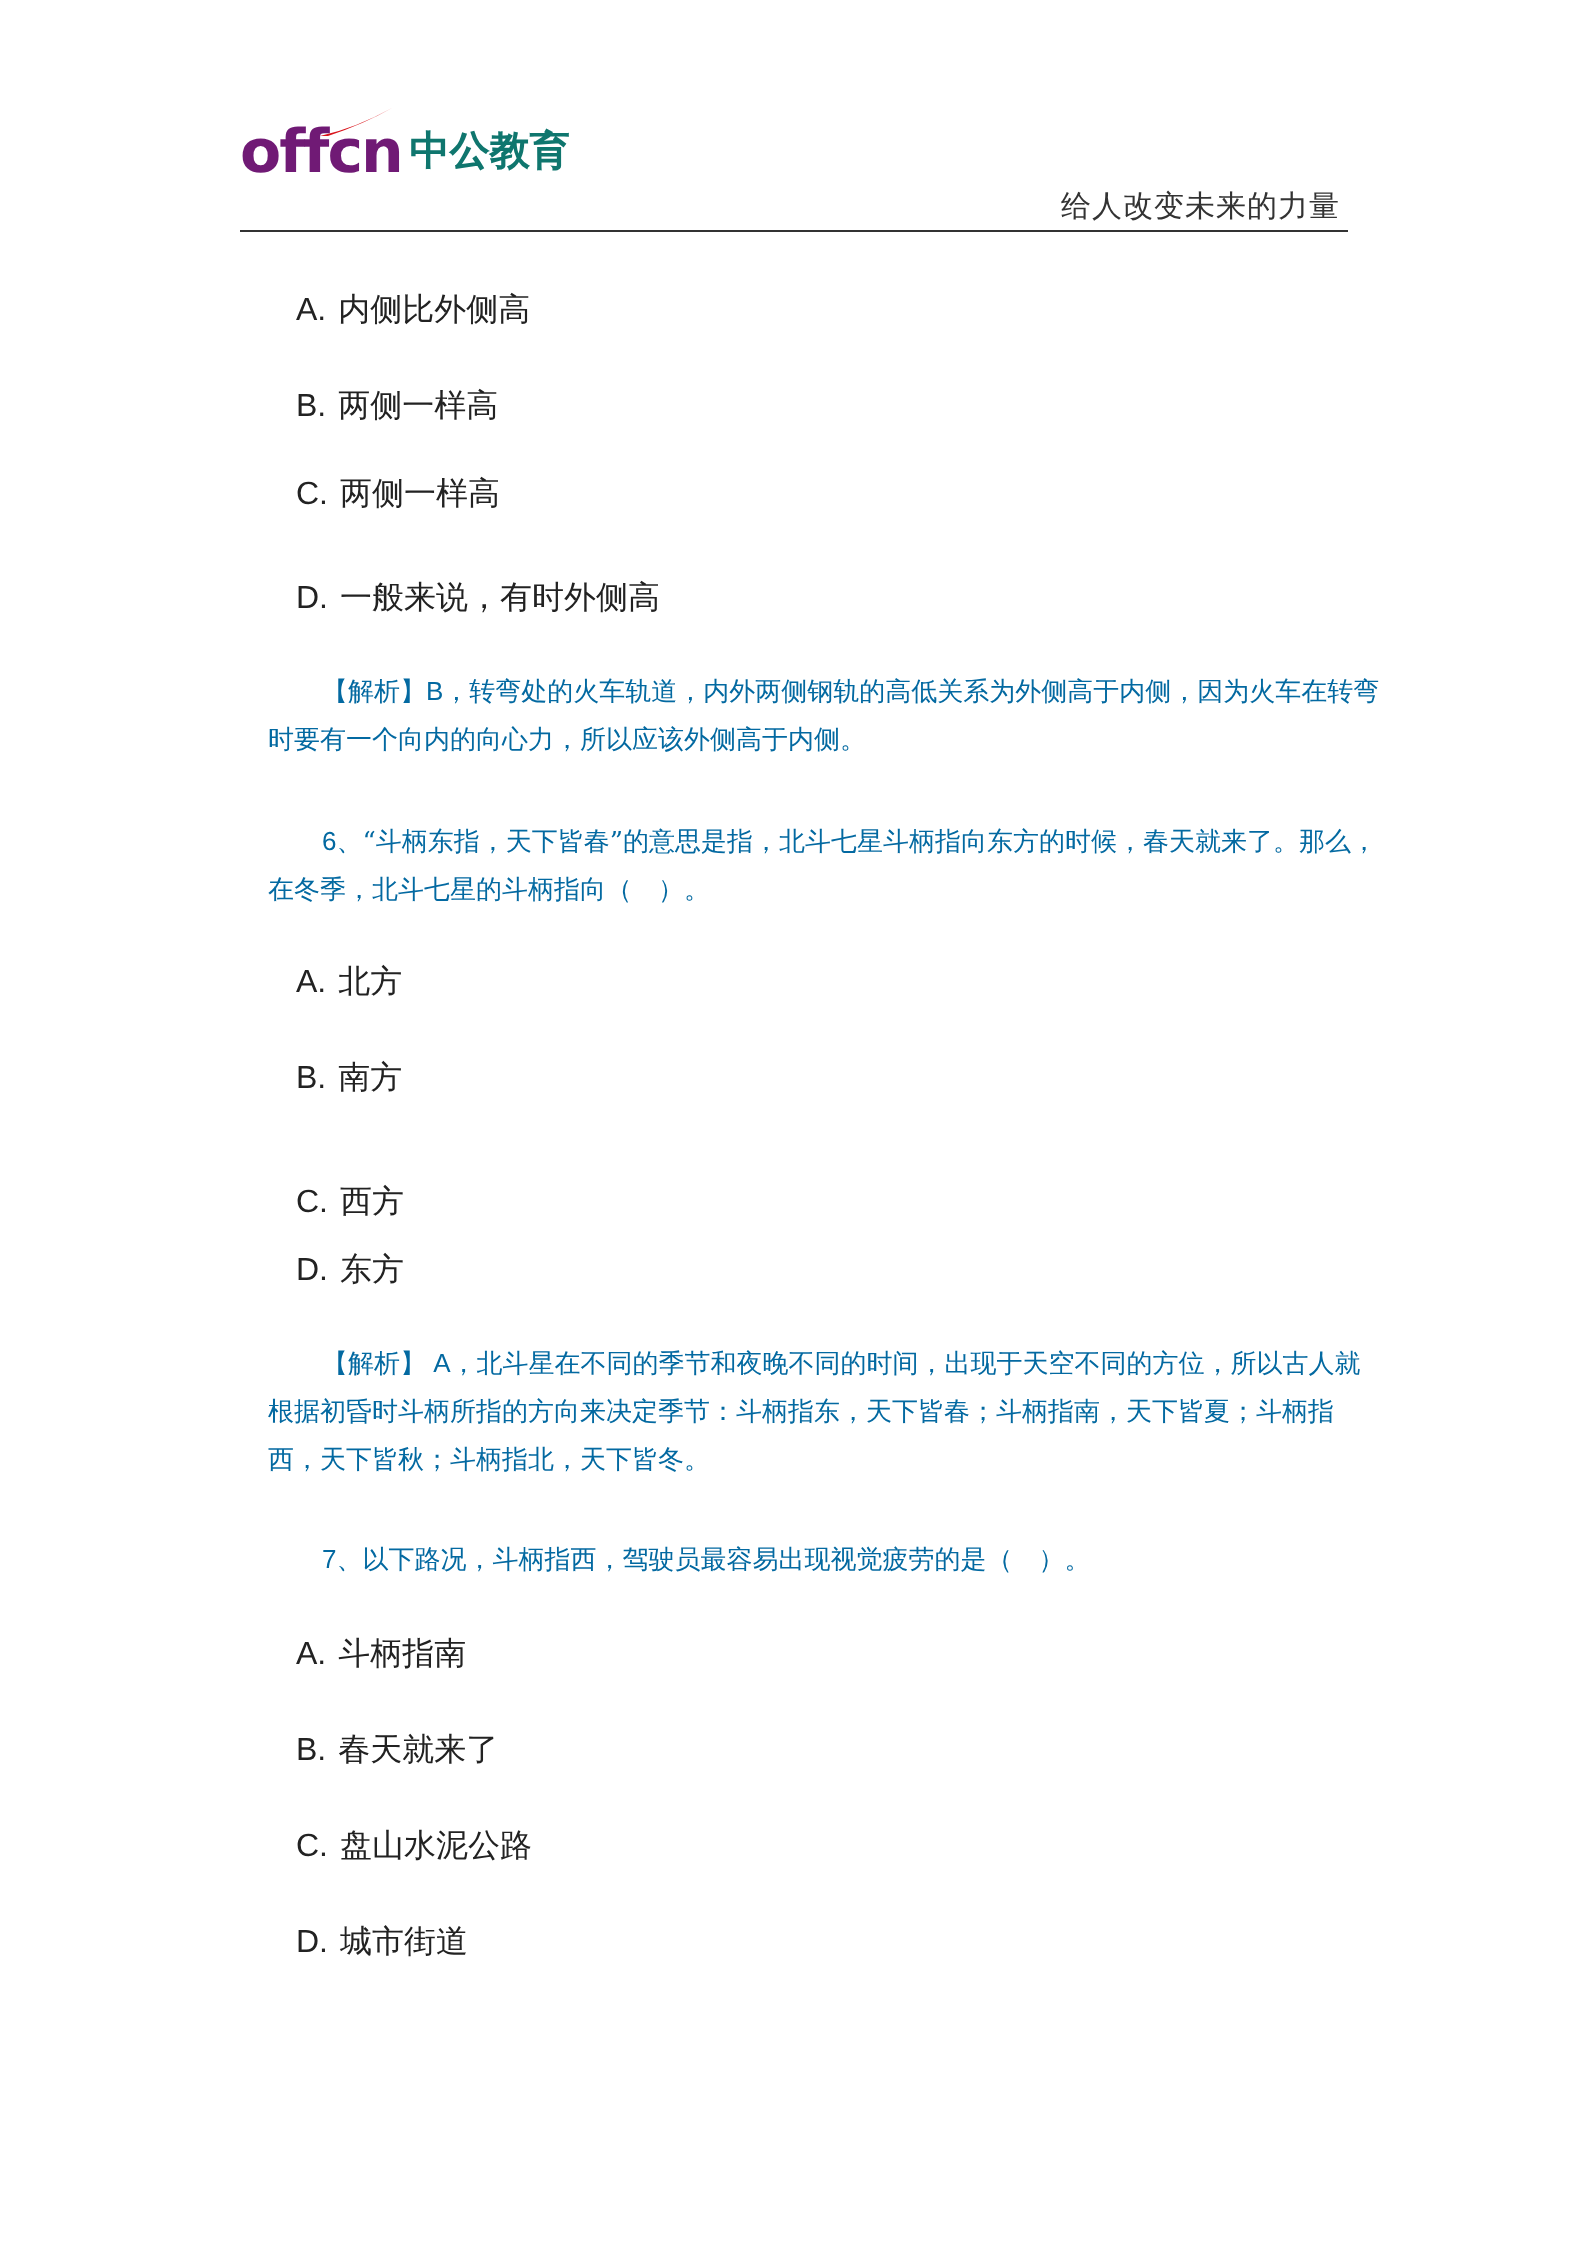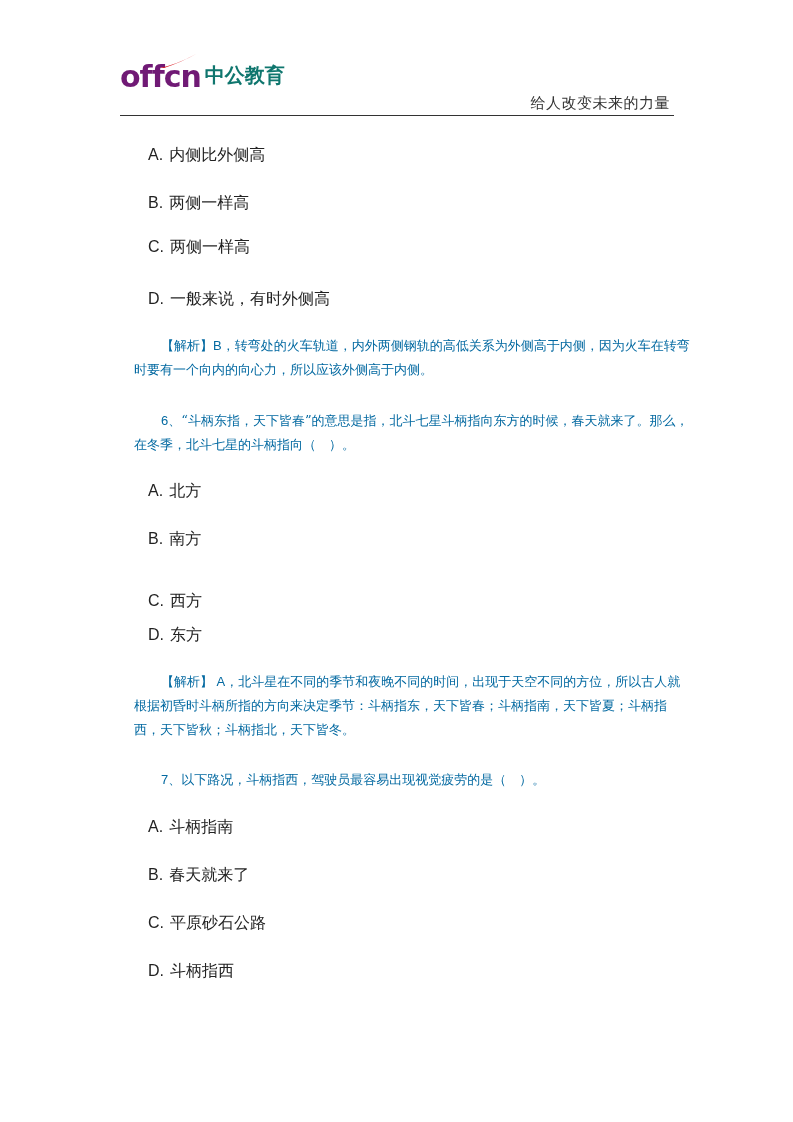--- a/index.html
+++ b/index.html
@@ -76,17 +76,17 @@
 <div class="para" style="top:768px">
   <span class="qnum">7、</span><span>以下路况，斗柄指西，驾驶员最容易出现视觉疲劳的是（　）。</span>
 </div>
 <div class="opt" style="top:817px">
   <span class="letter">A.</span><span>斗柄指南</span>
 </div>
 <div class="opt" style="top:865px">
   <span class="letter">B.</span><span>春天就来了</span>
 </div>
 <div class="opt" style="top:913px">
-  <span class="letter">C.</span><span>平原砂石公路</span>
+  <span class="letter">C.</span><span>盘山水泥公路</span>
 </div>
 <div class="opt" style="top:961px">
-  <span class="letter">D.</span><span>斗柄指西</span>
+  <span class="letter">D.</span><span>城市街道</span>
 </div>
 
 </body></html>

